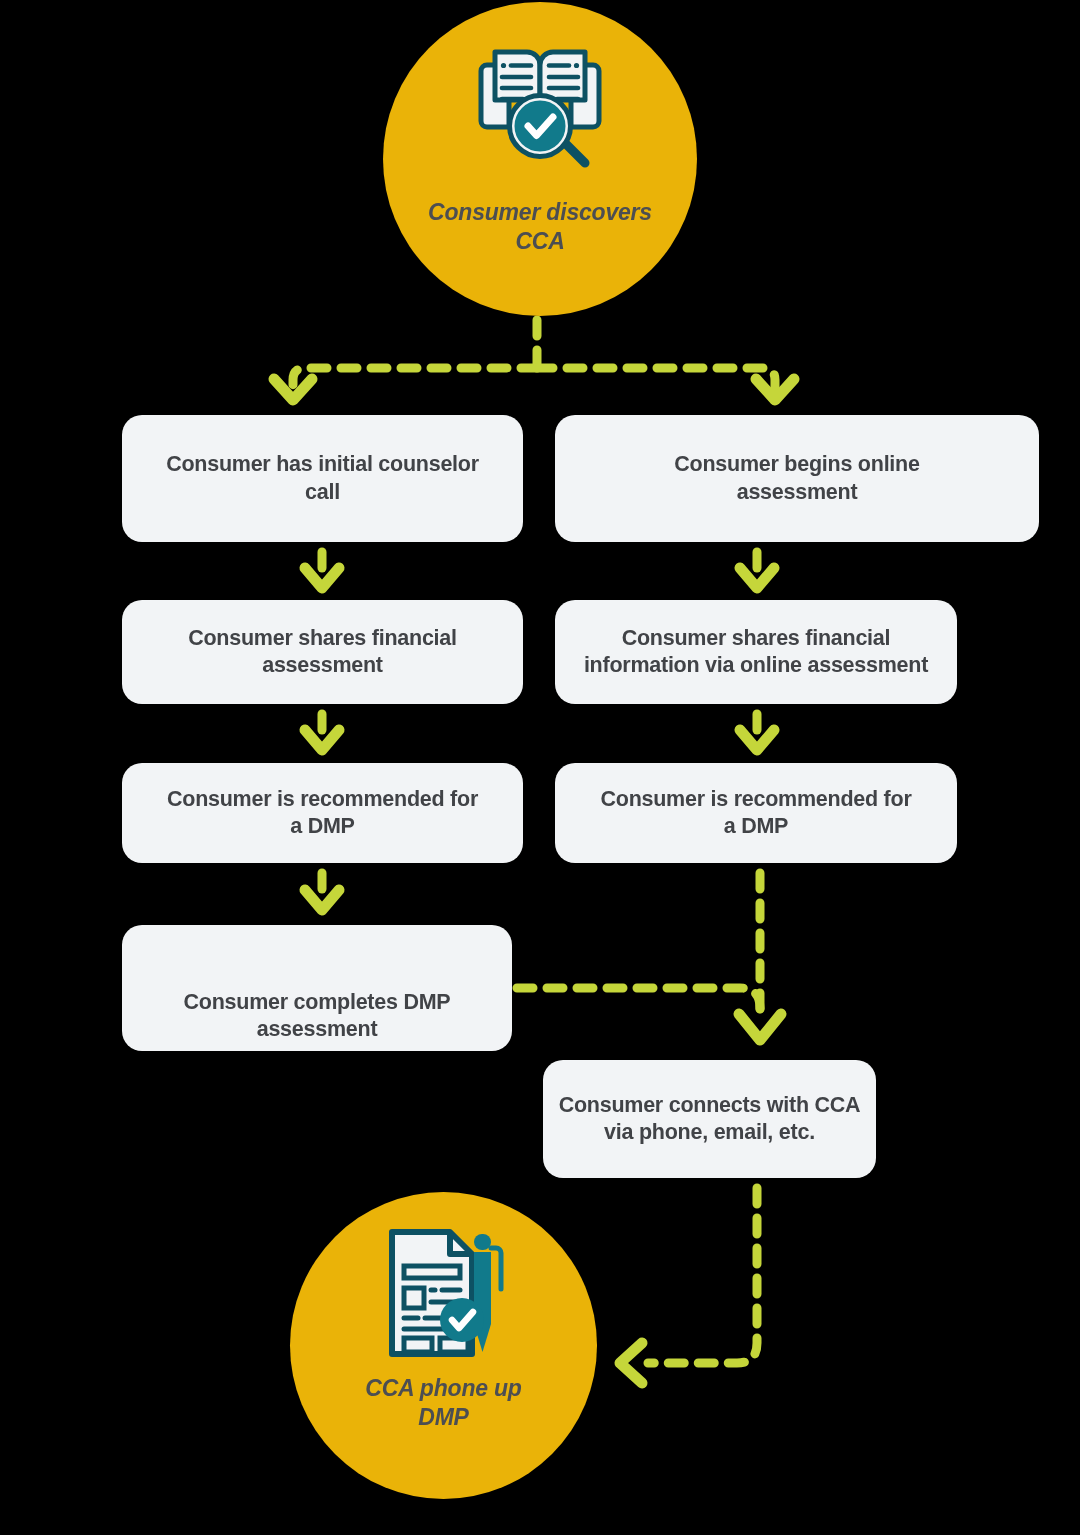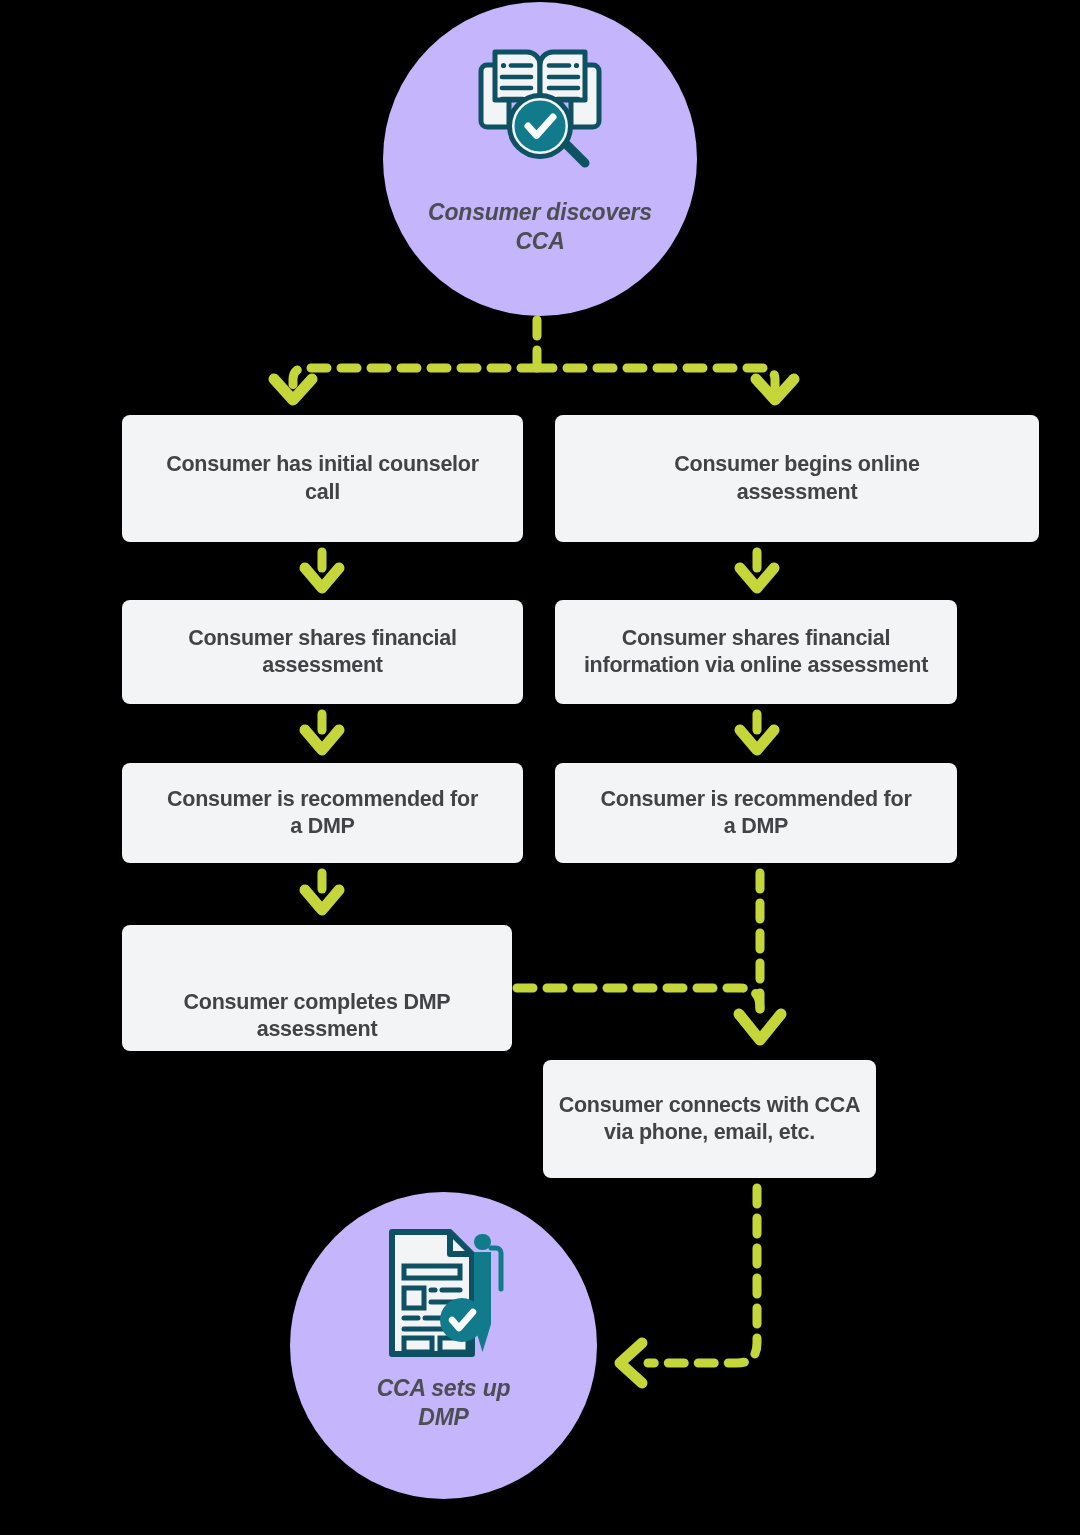--- a/index.html
+++ b/index.html
@@ -28,21 +28,21 @@
     width: 1080px;
     height: 1535px;
     pointer-events: none;
     z-index: 1;
   }
 
   
   .circle-node {
     position: absolute;
     border-radius: 50%;
-    background: #c4b5fd;
+    background: #eab308;
     display: flex;
     flex-direction: column;
     align-items: center;
     justify-content: flex-start;
     z-index: 2;
   }
   .circle-node .icon-wrap {
     display: flex;
     align-items: center;
     justify-content: center;
@@ -72,21 +72,21 @@
     width: 307px;
     height: 307px;
     padding-top: 32px;
     box-sizing: border-box;
   }
 
   
   .step-box {
     position: absolute;
     background: #f2f4f6;
-    border-radius: 8px;
+    border-radius: 20px;
     display: flex;
     align-items: center;
     justify-content: center;
     text-align: center;
     box-sizing: border-box;
     padding: 8px 14px;
     z-index: 2;
   }
   .step-box .step-text {
     font-weight: bold;
@@ -301,18 +301,18 @@
         <rect x="100" y="10" width="17" height="16" rx="8" fill="#117a8b"></rect>
         <rect x="100" y="28" width="17" height="72" fill="#117a8b"></rect>
         <path d="M100 100 h17 l-8.5 28 z" fill="#117a8b"></path>
         <path d="M117 24 h5 a5 5 0 0 1 5 5 v36" fill="none" stroke="#117a8b" stroke-width="5" stroke-linecap="round"></path>
 
         <circle cx="88" cy="96" r="22" fill="#117a8b"></circle>
         <path d="M78 96 l7 8 L99 88" fill="none" stroke="#ffffff" stroke-width="6.5" stroke-linecap="round" stroke-linejoin="round"></path>
       </svg>
     </div>
     <div class="circle-label">
-      <span>CCA sets up</span><br>
+      <span>CCA phone up</span><br>
       <span>DMP</span>
     </div>
   </div>
 
 </div>
 
 </body></html>

